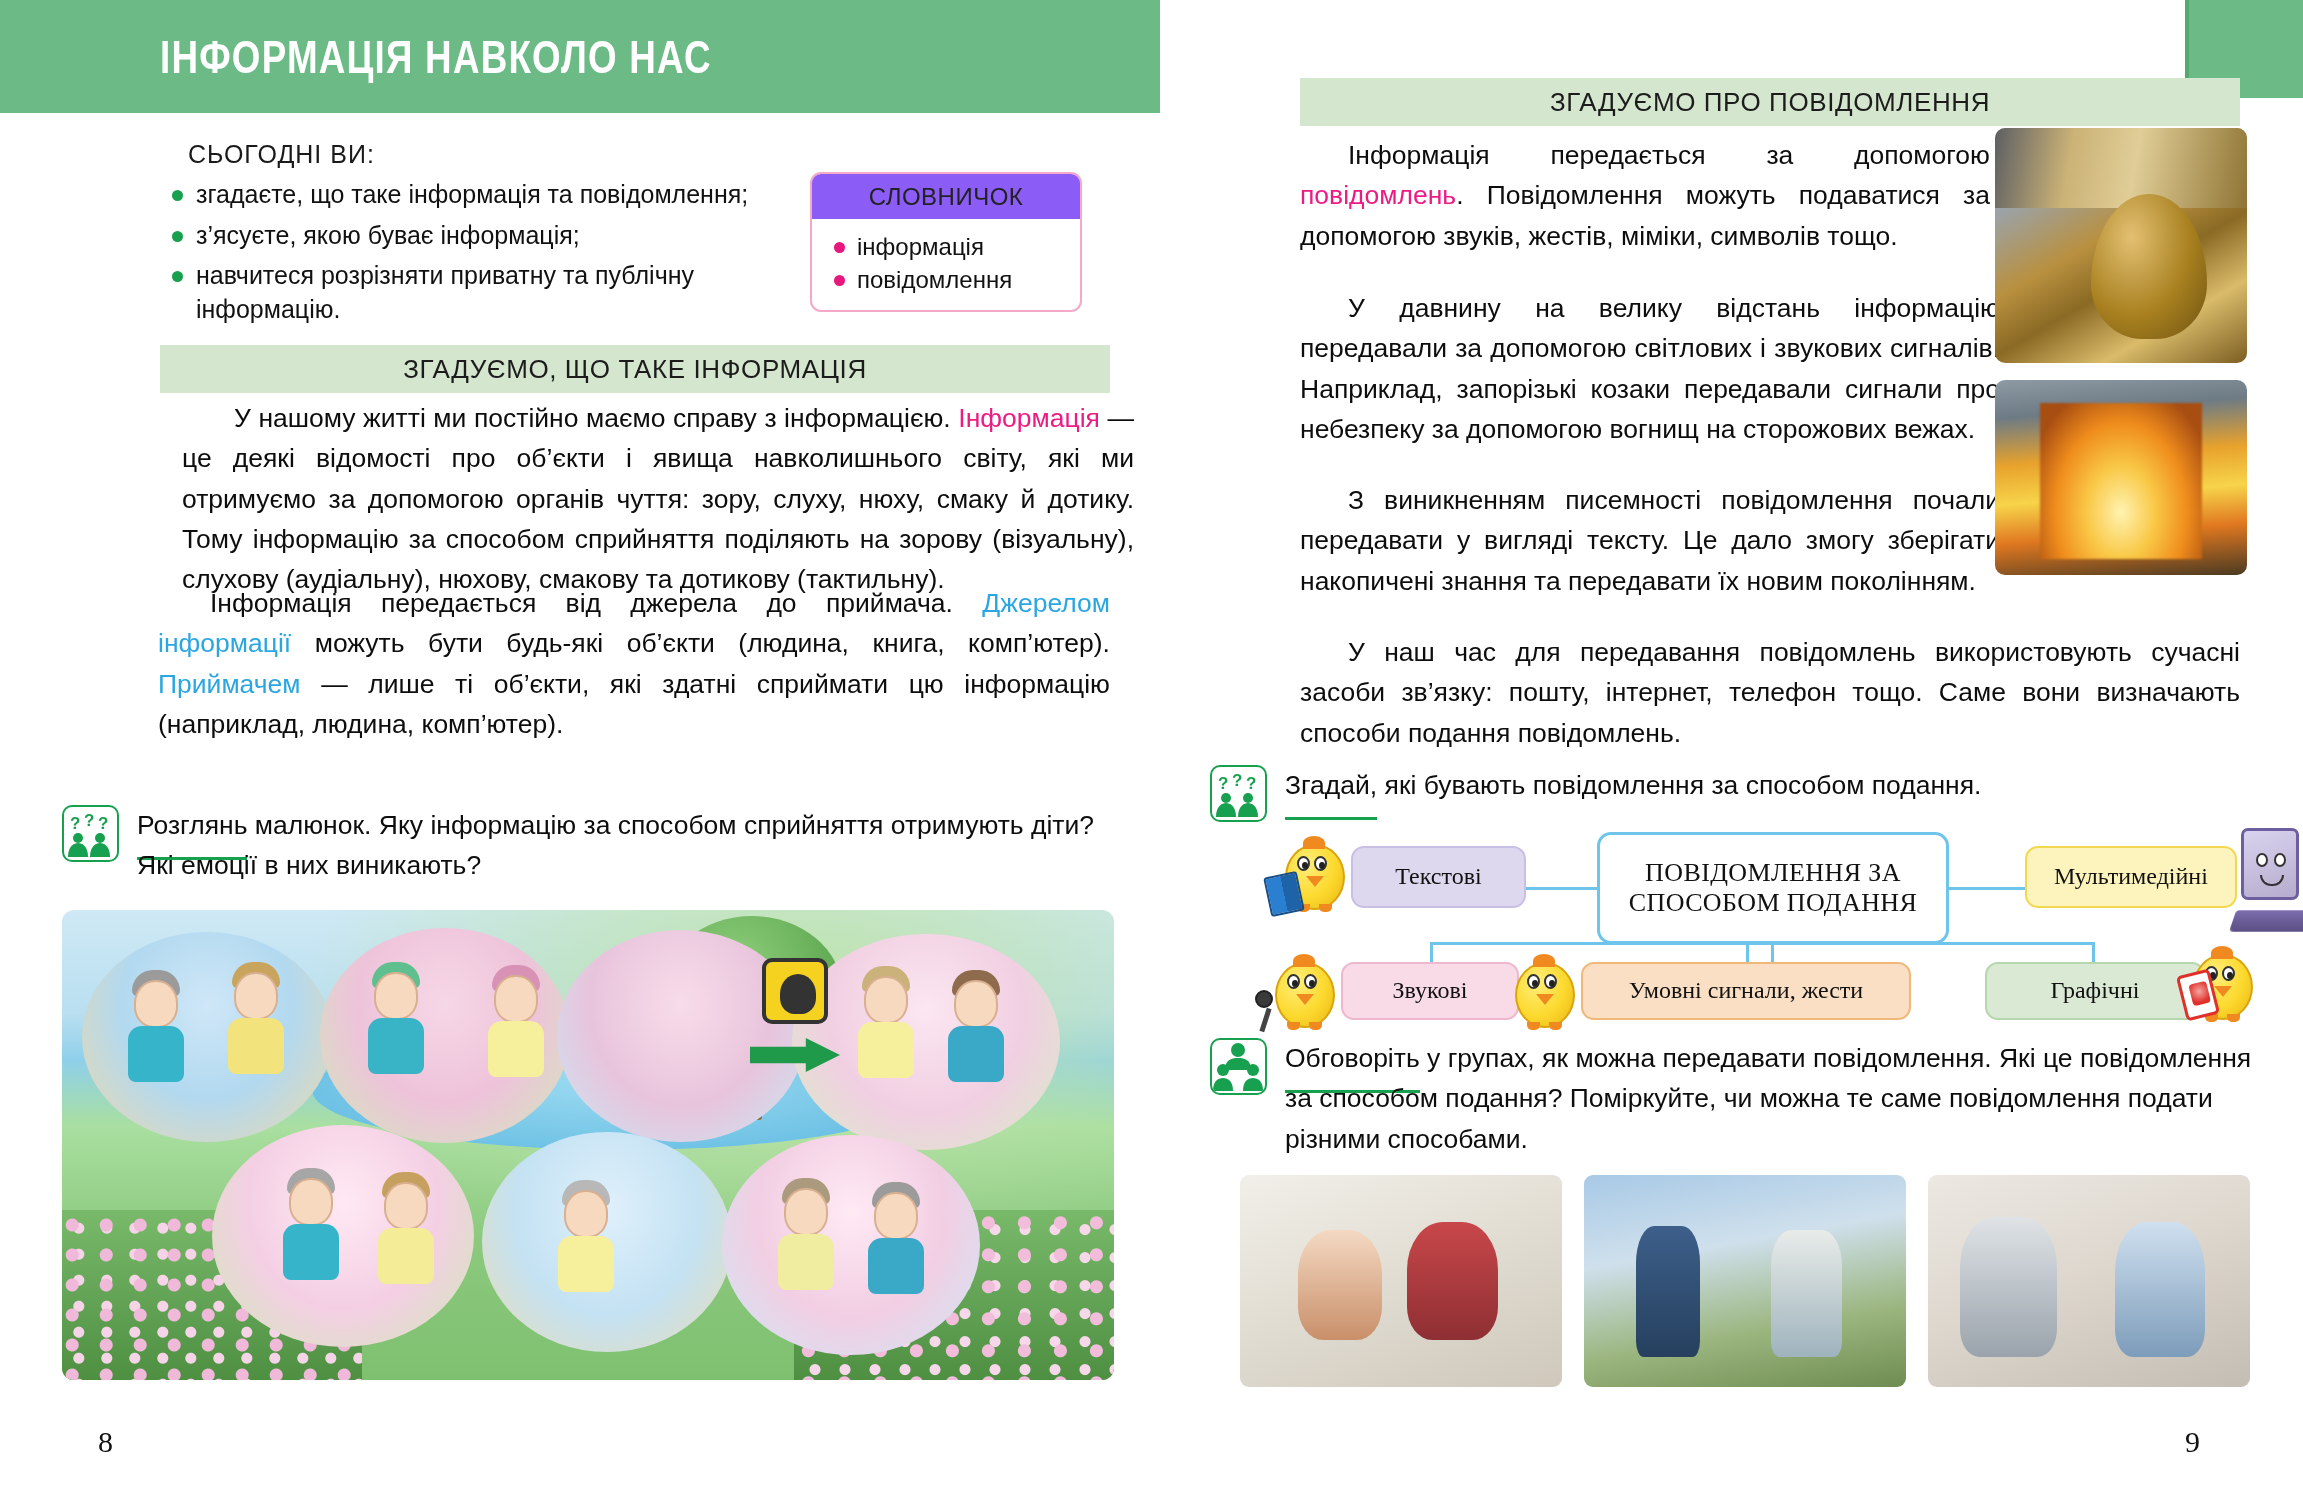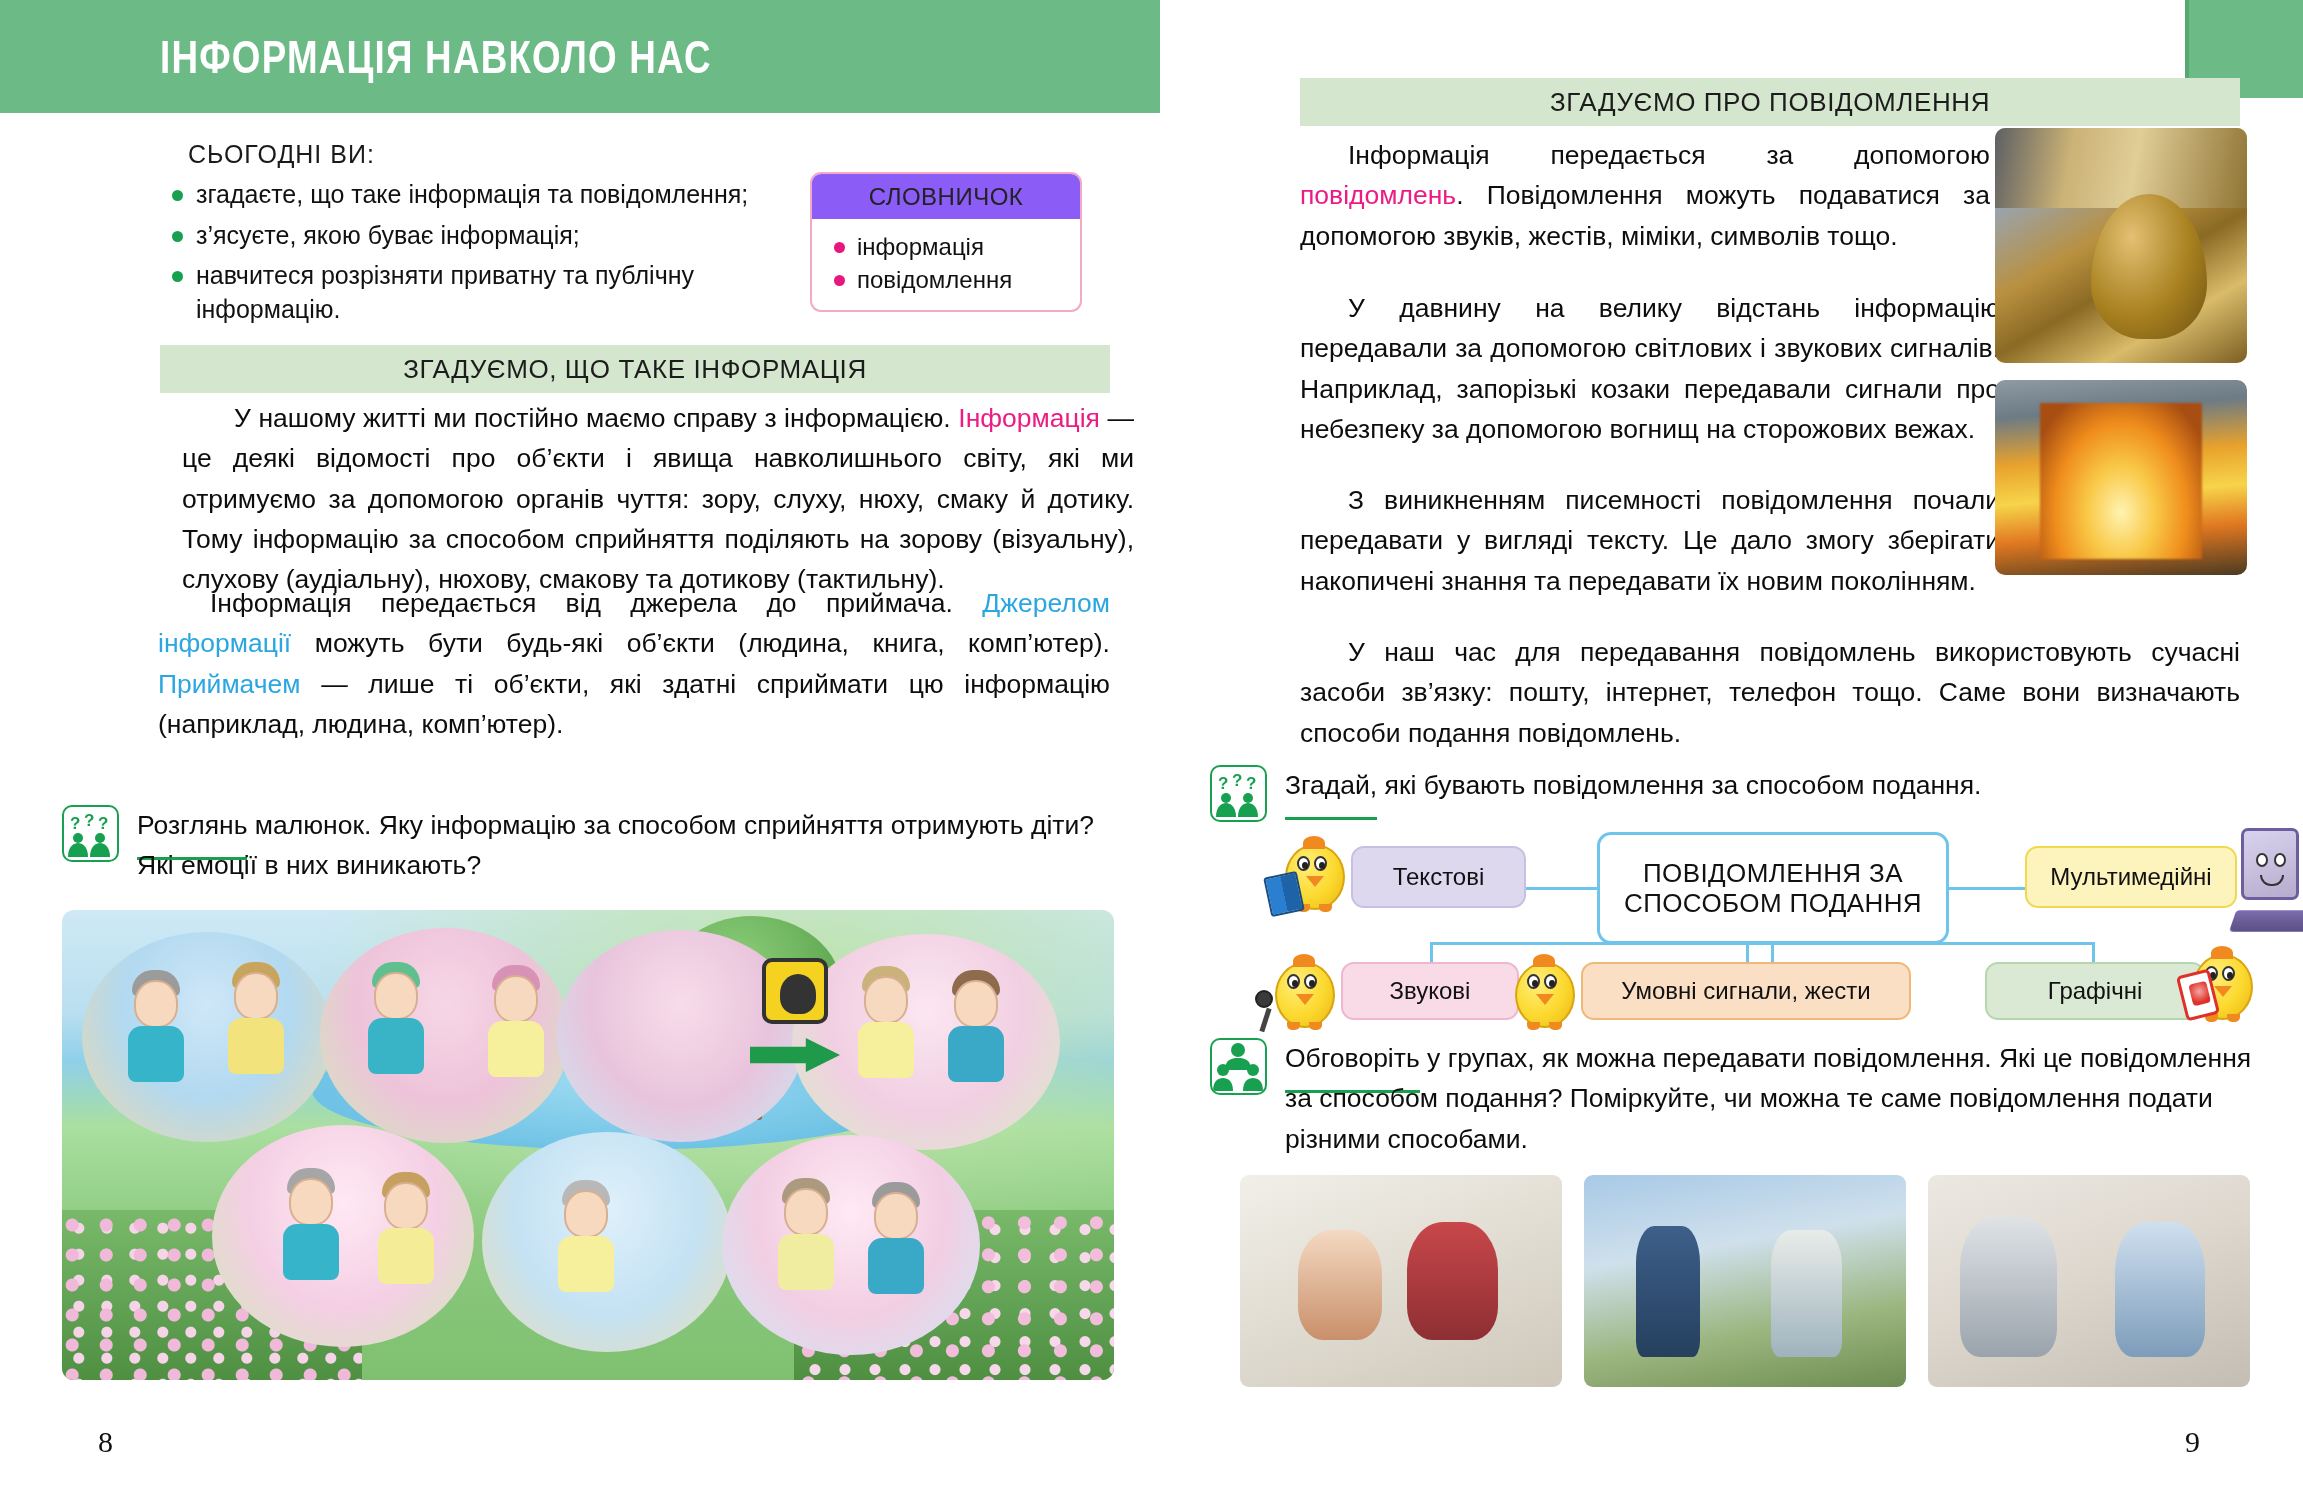--- a/index.html
+++ b/index.html
@@ -126,21 +126,21 @@
   }
 
   .task-right-1 { left: 1210px; top: 765px; width: 1040px; }
   .task-right-2 { left: 1210px; top: 1038px; width: 1045px; }
 
   
   .diagram { position: absolute; left: 1245px; top: 828px; width: 1040px; height: 190px; }
   .node {
     position: absolute; border-radius: 13px; display: flex;
     align-items: center; justify-content: center; text-align: center;
-    font-size: 24px; color: #111; line-height: 1.16; padding: 0 4px;
+    font-size: 24px; color: #111; line-height: 1.16; padding: 0 4px; font-family: Liberation Serif, serif;
   }
   .node-center {
     left: 352px; top: 4px; width: 352px; height: 112px;
     background: #ffffff; border: 3px solid #6ec4ea; border-radius: 14px;
     font-size: 26px; letter-spacing: 0.4px;
   }
   .node-text { left: 106px; top: 18px; width: 175px; height: 62px;
     background: #ded8ef; border: 2.5px solid #c8bfe4; }
   .node-multi { left: 780px; top: 18px; width: 212px; height: 62px;
     background: #fdf3bd; border: 2.5px solid #f2d84e; }

